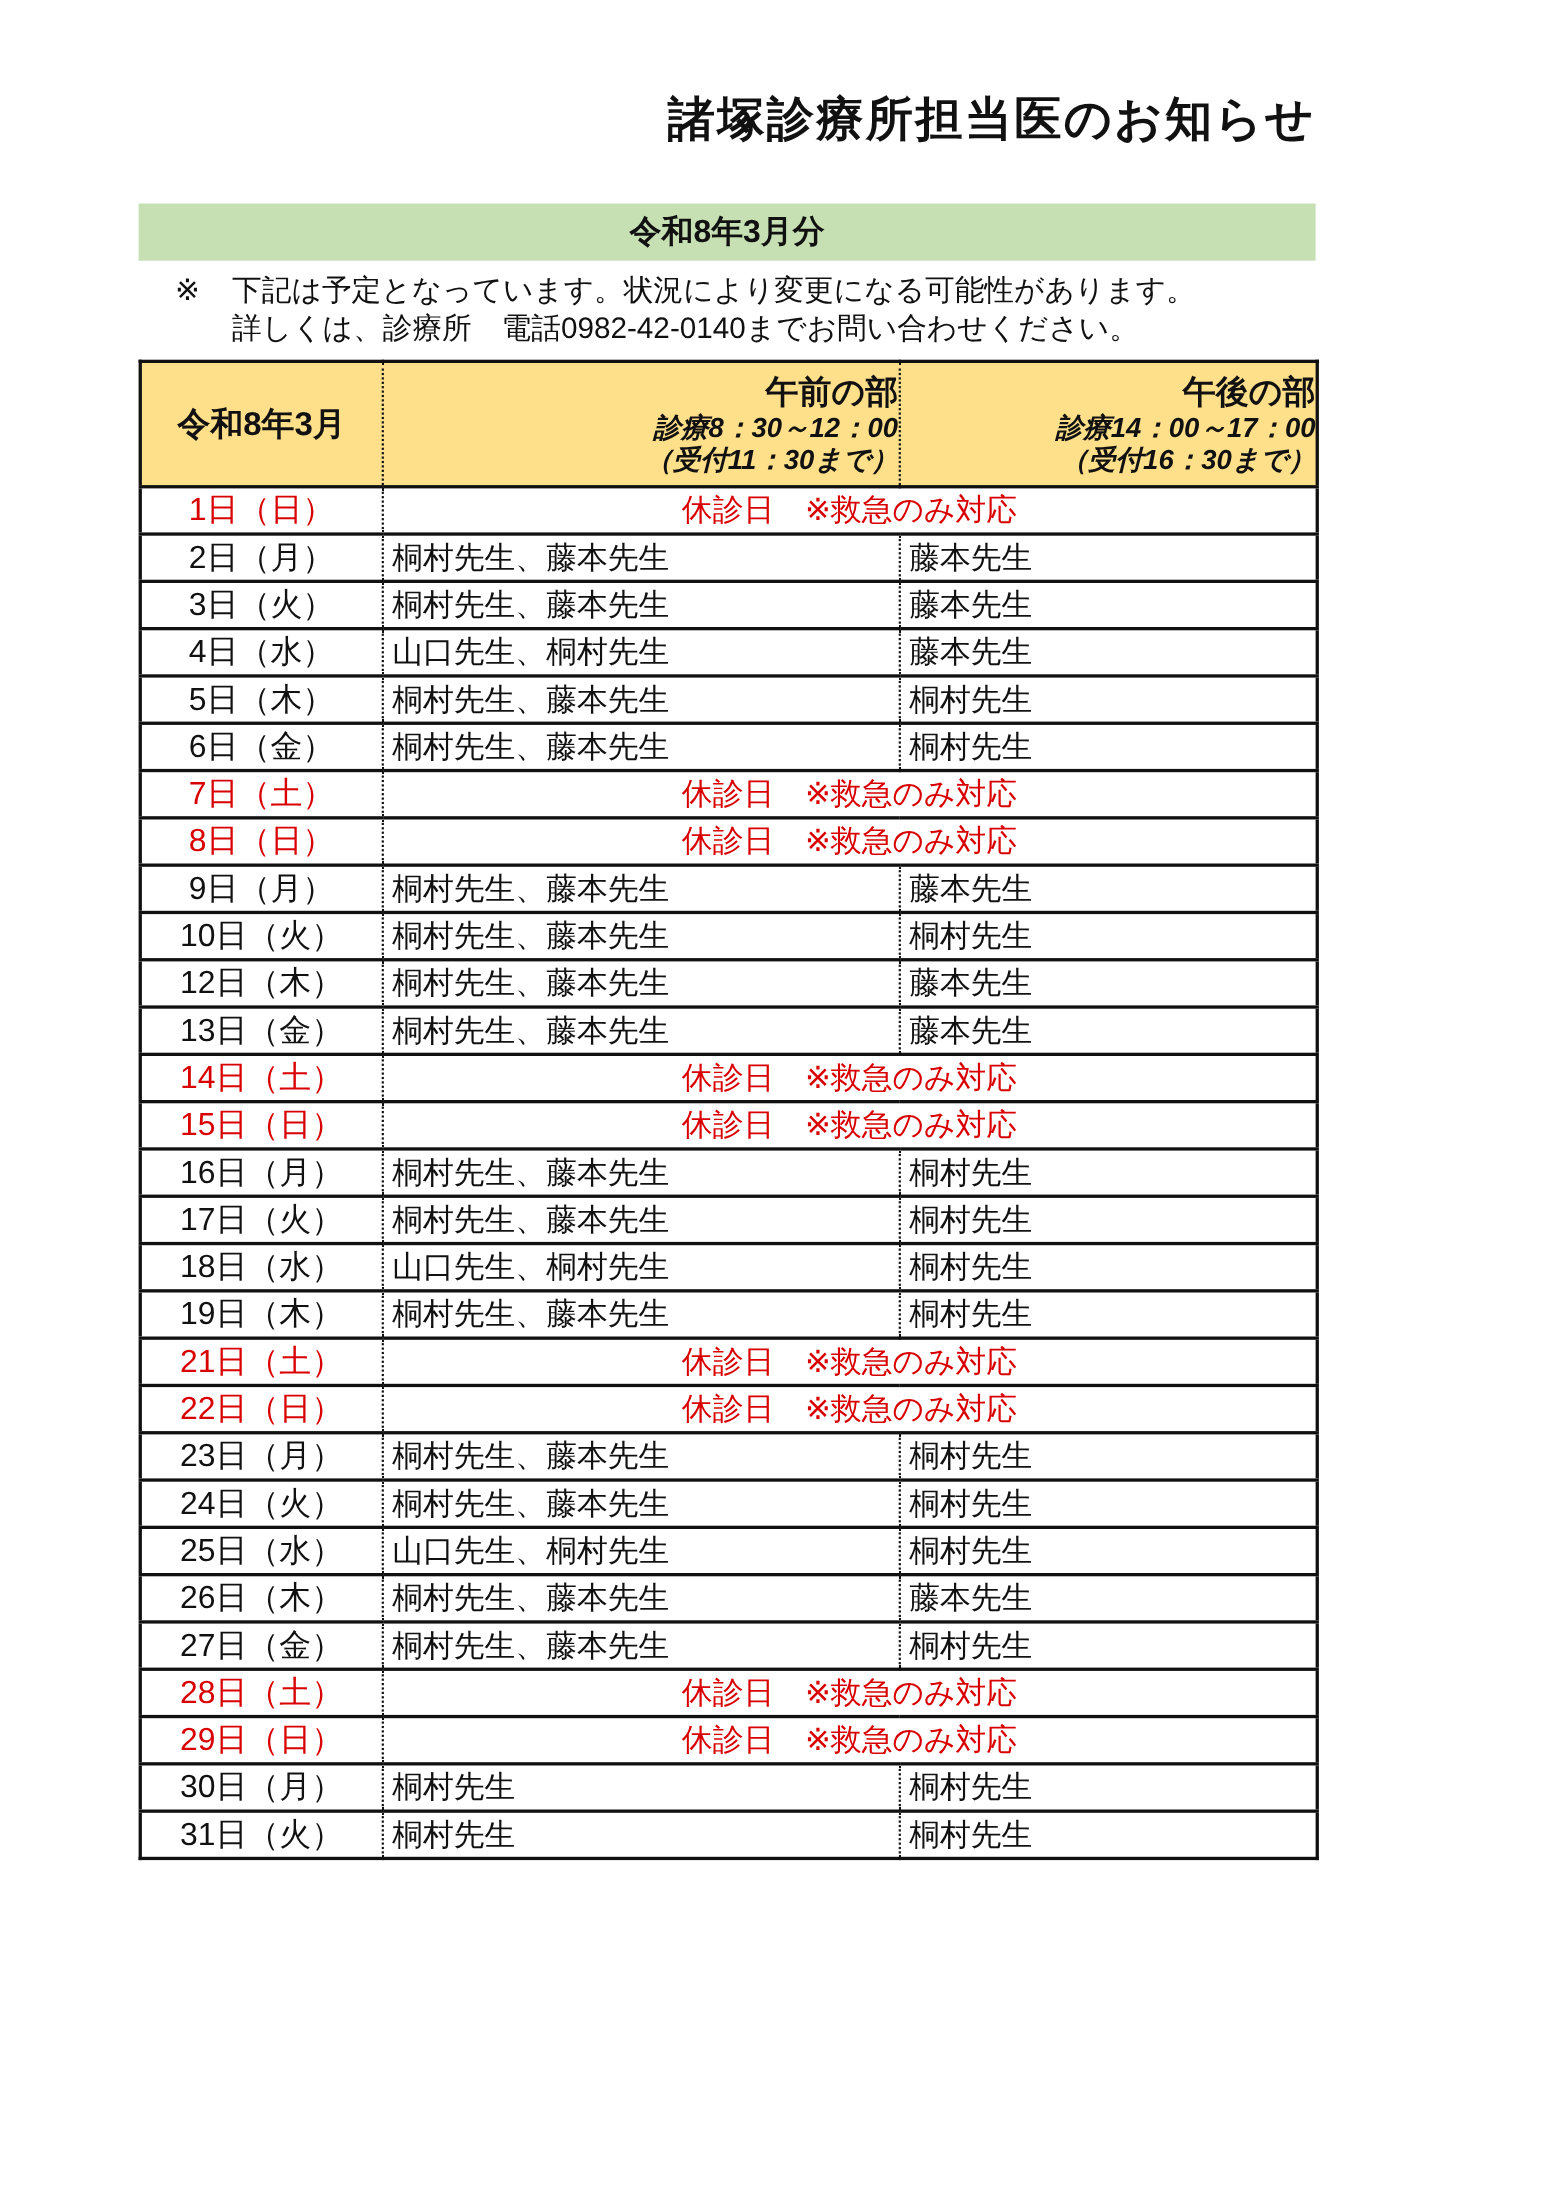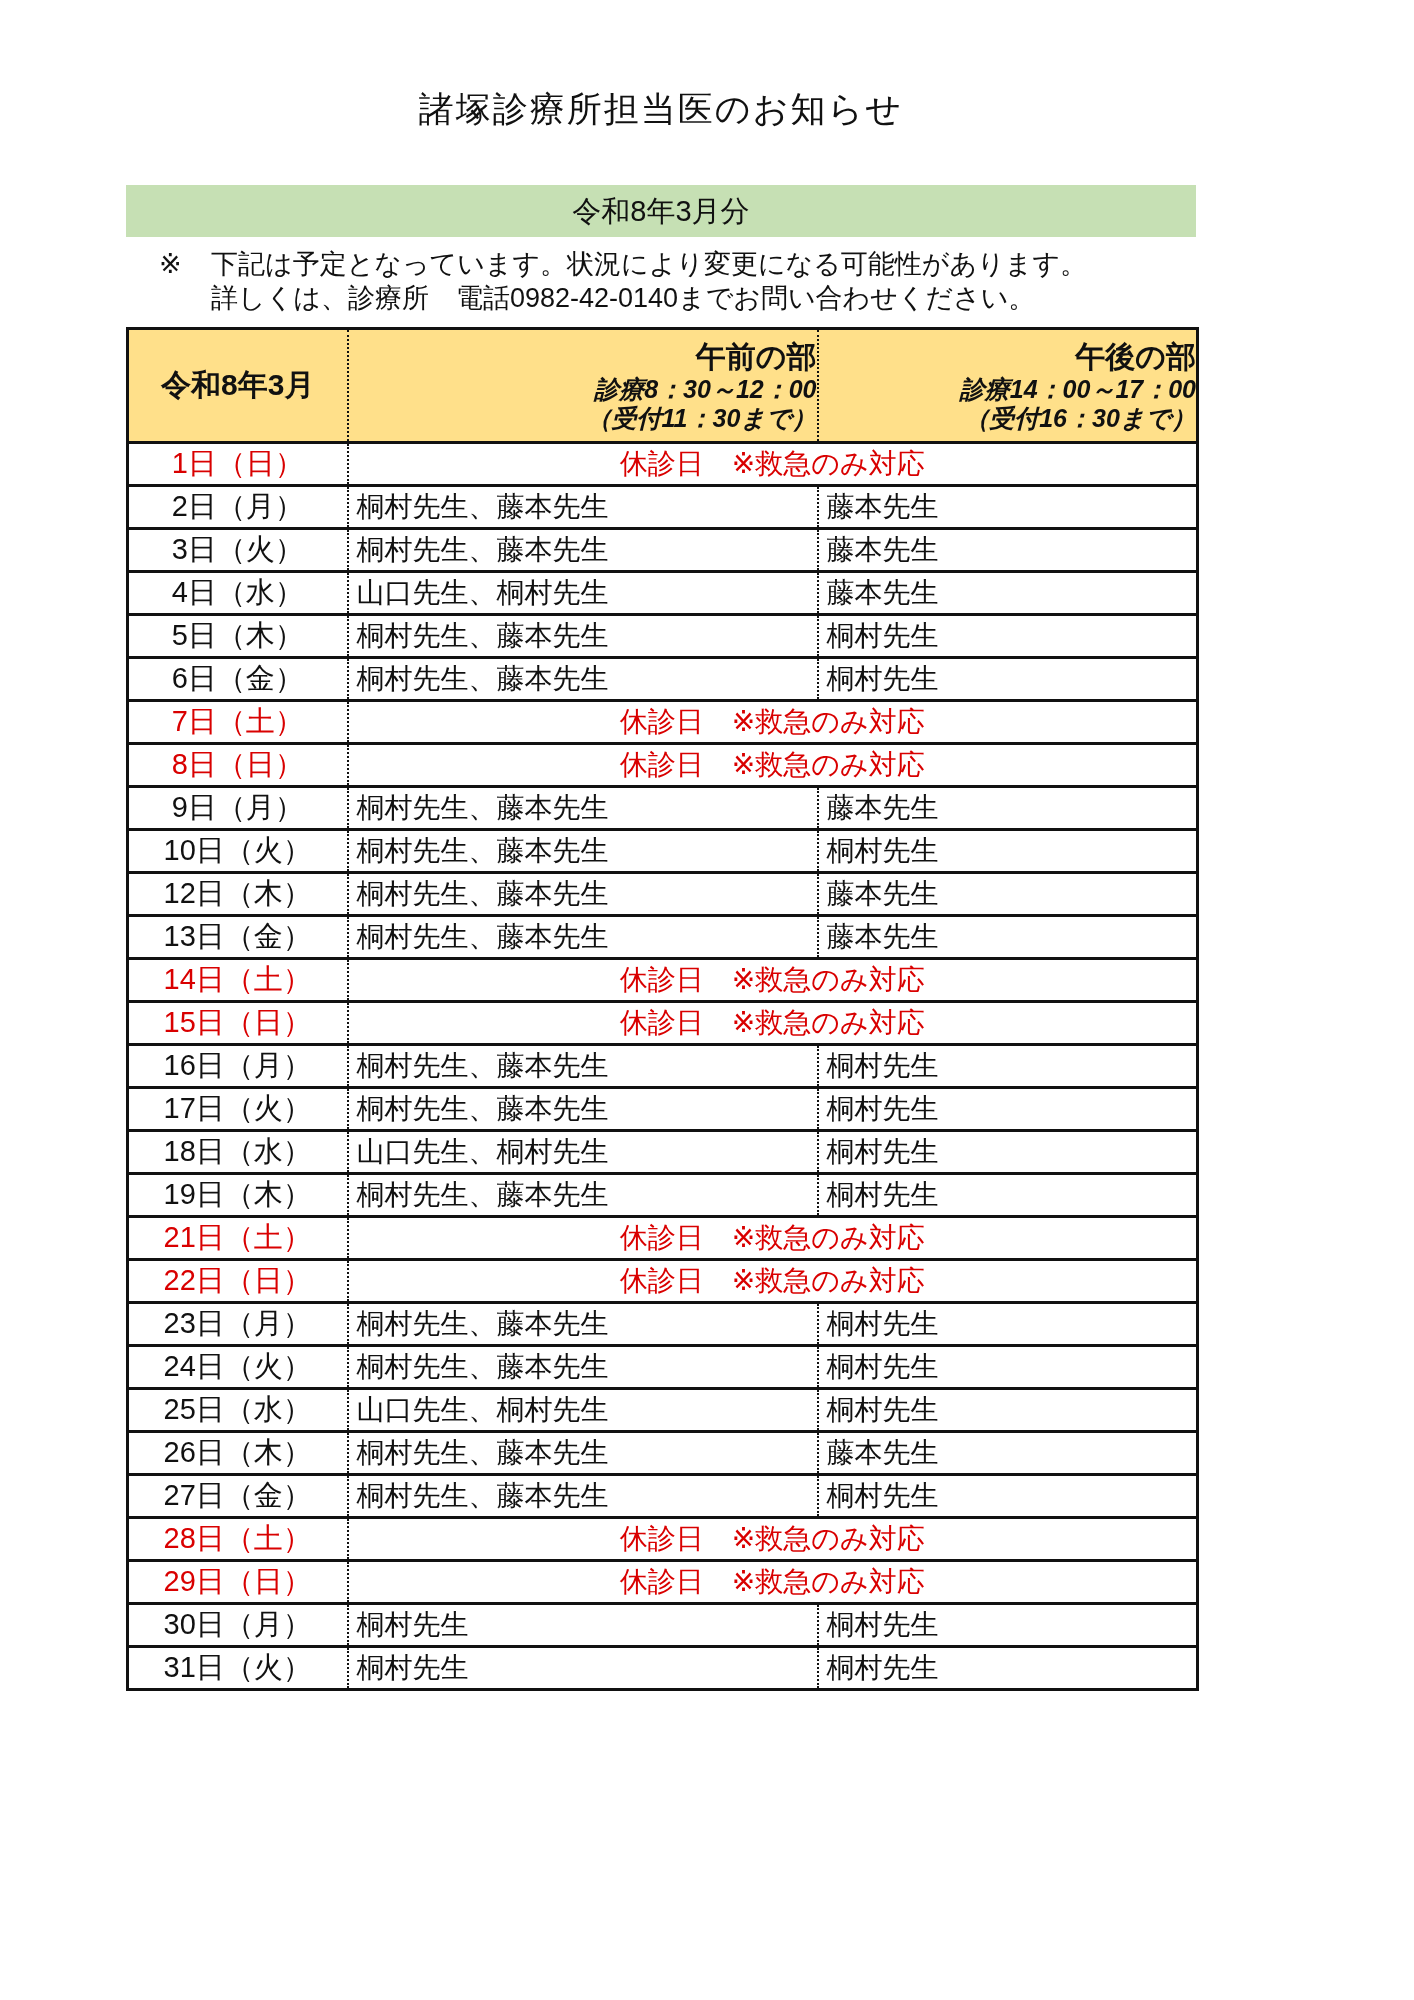--- a/index.html
+++ b/index.html
@@ -13,34 +13,34 @@
   body{
     width:1414px;height:2000px;
     font-family:"Liberation Sans","DejaVu Sans",sans-serif;
     color:#111;
     position:relative;
   }
   .page{position:relative;width:1414px;height:2000px;background:#fff;overflow:hidden;}
   .content{position:absolute;left:126px;top:0;width:1070px;padding-top:88px;}
 
   .title{
-    text-align:center;
-    font-size:35px;
-    font-weight:normal;
+    text-align:right;
+    font-size:43px;
+    font-weight:bold;
     line-height:42px;
     letter-spacing:2px;
   }
   .banner{
     margin-top:55px;
     height:52px;
     line-height:52px;
     background:var(--banner-bg);
     text-align:center;
     font-size:29px;
-    font-weight:normal;
+    font-weight:bold;
   }
   .notes{
     margin-top:10px;
     font-size:27px;
     line-height:34px;
   }
   .note-line1{display:flex;padding-left:33px;}
   .note-line1 .mark{width:52px;flex:0 0 52px;}
   .note-line2{padding-left:85px;}
 

